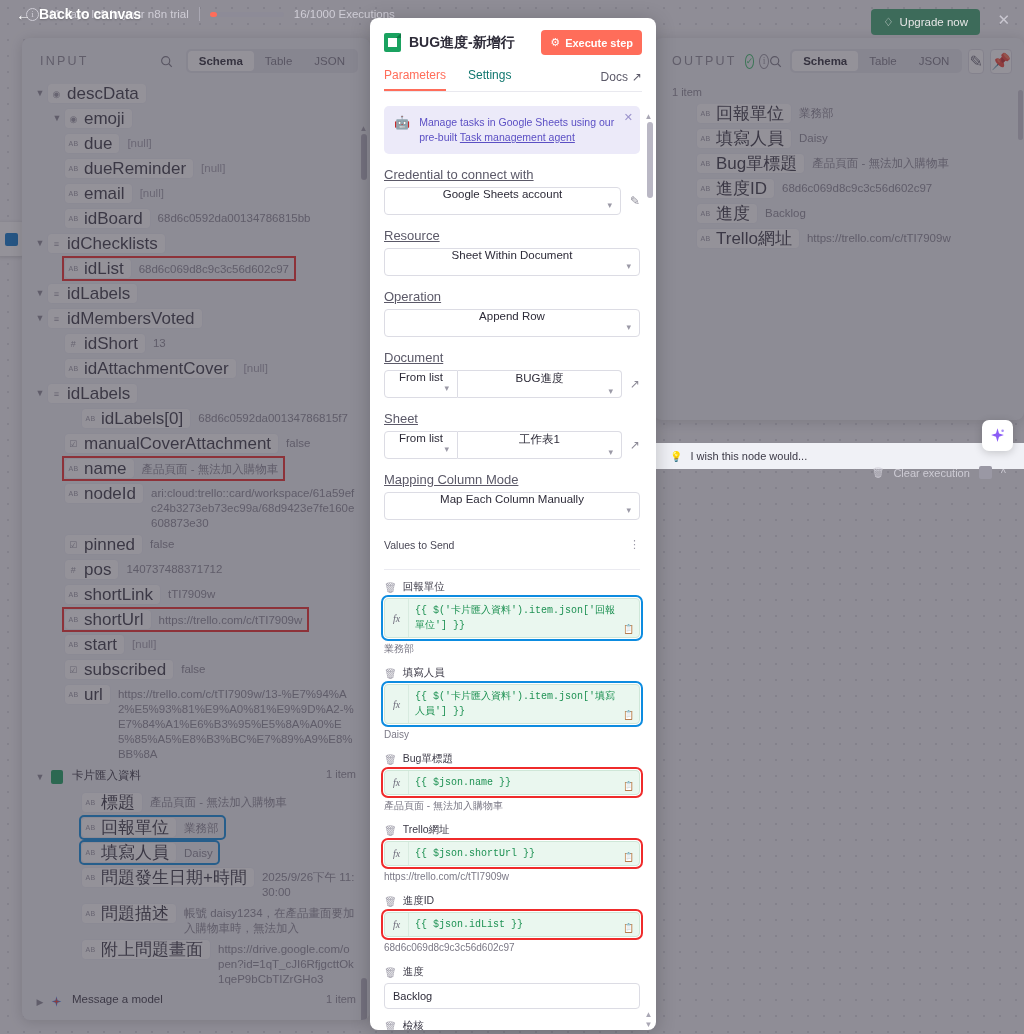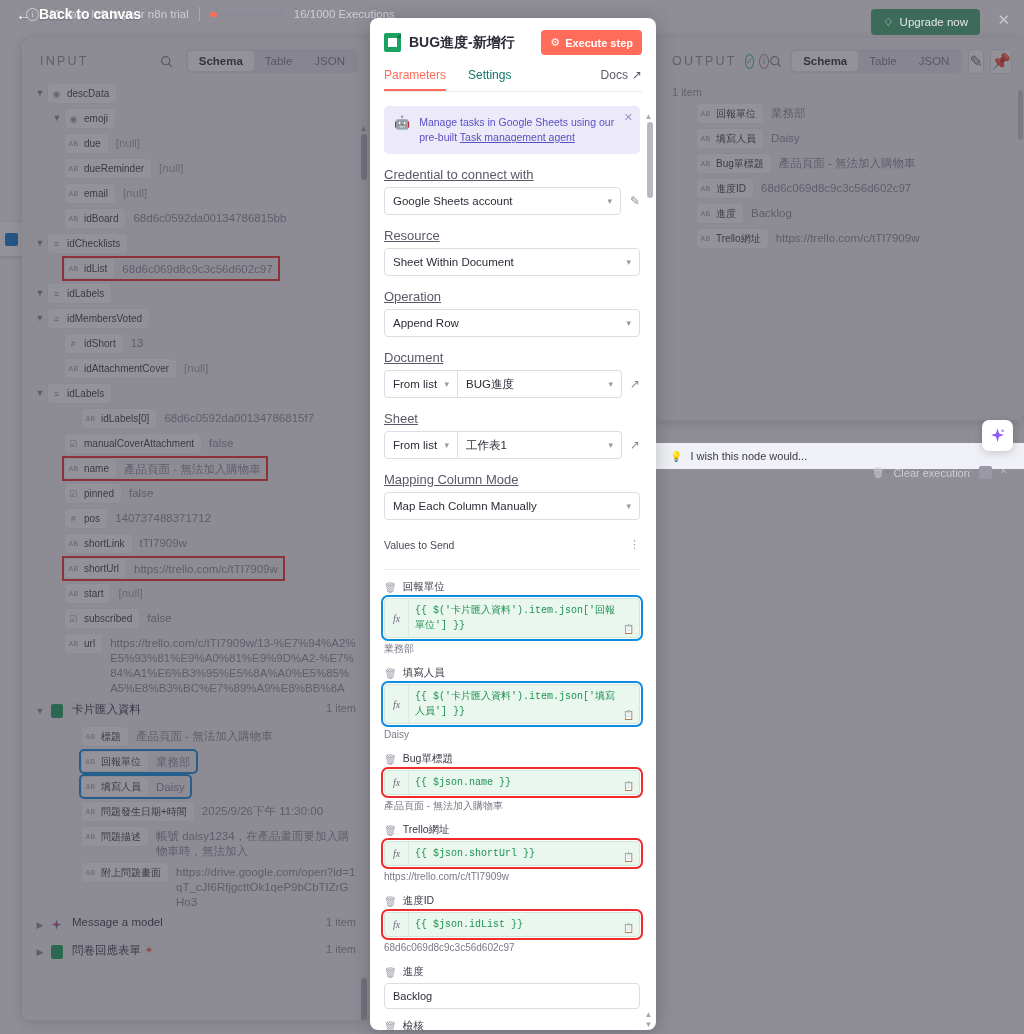--- a/index.html
+++ b/index.html
@@ -169,21 +169,21 @@
     padding: 0 7px 0 3px; gap: 5px;
     box-shadow: 0 0 0 1px #eceef4;
   }
   .ty {
     font-size: 7px; color: #9b99a6; letter-spacing: .3px;
     font-family: "Liberation Sans", sans-serif;
     min-width: 11px; text-align: center;
   }
   .ty-obj, .ty-list, .ty-bool { font-size: 9px; color: #9b99a6; }
   .key {
-    font-size: 10px; color: #3b3946; white-space: nowrap;
+    font-size: 17px; color: #3b3946; white-space: nowrap;
   }
   .val {
     font-size: 11.5px; color: #8b8996; margin-left: 8px;
     word-break: break-all; line-height: 15px; padding-top: 2px;
     flex: 1;
   }
   .val-null { color: #a3a1ae; }
   .node-chip-icon {
     width: 17px; height: 17px; border-radius: 3px;
     display: inline-flex; align-items: center; justify-content: center;
@@ -236,21 +236,21 @@
     border-left: 5px solid transparent; border-bottom: 5px solid #0d7a45;
   }
   .node-title { font-size: 14px; font-weight: bold; color: #2d2b38; flex: 1; }
   .exec-step {
     background: #ff6d5a; color: #fff; border: none;
     border-radius: 4px; font-size: 11px; font-weight: bold;
     padding: 6px 9px; display: flex; align-items: center; gap: 5px;
     cursor: pointer; font-family: inherit; white-space: nowrap;
   }
   .node-tabs {
-    display: flex; align-items: flex-start; margin-top: 13px;
+    display: flex; align-items: flex-end; margin-top: 13px;
     border-bottom: 1px solid #e9e9ef; padding-bottom: 0;
   }
   .ntab {
     font-size: 12px; color: #0f766e; padding: 0 0 7px 0;
     margin-right: 22px; cursor: pointer; border-bottom: 2px solid transparent;
   }
   .ntab.active { color: #ff6d5a; border-bottom-color: #ff6d5a; }
   .docs-link {
     margin-left: auto; font-size: 12px; color: #5b5968;
     display: flex; align-items: center; gap: 4px; cursor: pointer;
@@ -275,20 +275,21 @@
   }
 
   .flabel {
     font-size: 13px; color: #5b5968; margin: 13px 0 5px; text-decoration: underline;
   }
   .fld {
     height: 28px; border: 1px solid #dcdce4; border-radius: 4px;
     background: #fff; display: flex; align-items: center;
     font-size: 11.5px; color: #2d2b38; padding: 0 8px;
     position: relative;
+    flex-direction: column;
   }
   .fld .chev { margin-left: auto; color: #9b99a6; font-size: 9px; }
   .fld-row { display: flex; align-items: center; gap: 0; }
   .fld-from {
     width: 74px; border-right: 1px solid #dcdce4;
     border-radius: 4px 0 0 4px; flex: none;
   }
   .fld-main { flex: 1; border-radius: 0 4px 4px 0; border-left: none; }
   .ext-link {
     margin-left: 8px; color: #8b8996; font-size: 12px; cursor: pointer;
@@ -578,20 +579,30 @@
         </div>
         <div class="trow" style="margin-left:17px">
           <span class="caret blank"></span>
           <span class="annwrap ann-red">
             <span class="chip">
               <span class="ty">AB</span>
               <span class="key">name</span>
             </span>
             <span class="val" style="flex:none;padding-right:4px">產品頁面 - 無法加入購物車</span>
           </span>
+        </div>
+        <div class="trow" style="margin-left:17px">
+          <span class="caret blank"></span>
+          <span class="annwrap">
+            <span class="chip">
+              <span class="ty">AB</span>
+              <span class="key">nodeId</span>
+            </span>
+          </span>
+          <span class="val">ari:cloud:trello::card/workspace/61a59efc24b3273eb73ec99a/68d9423e7fe160e608873e30</span>
         </div>
         <div class="trow" style="margin-left:17px">
           <span class="caret blank"></span>
           <span class="annwrap">
             <span class="chip">
               <span class="ty ty-obj">☑</span>
               <span class="key">pinned</span>
             </span>
           </span>
           <span class="val">false</span>

